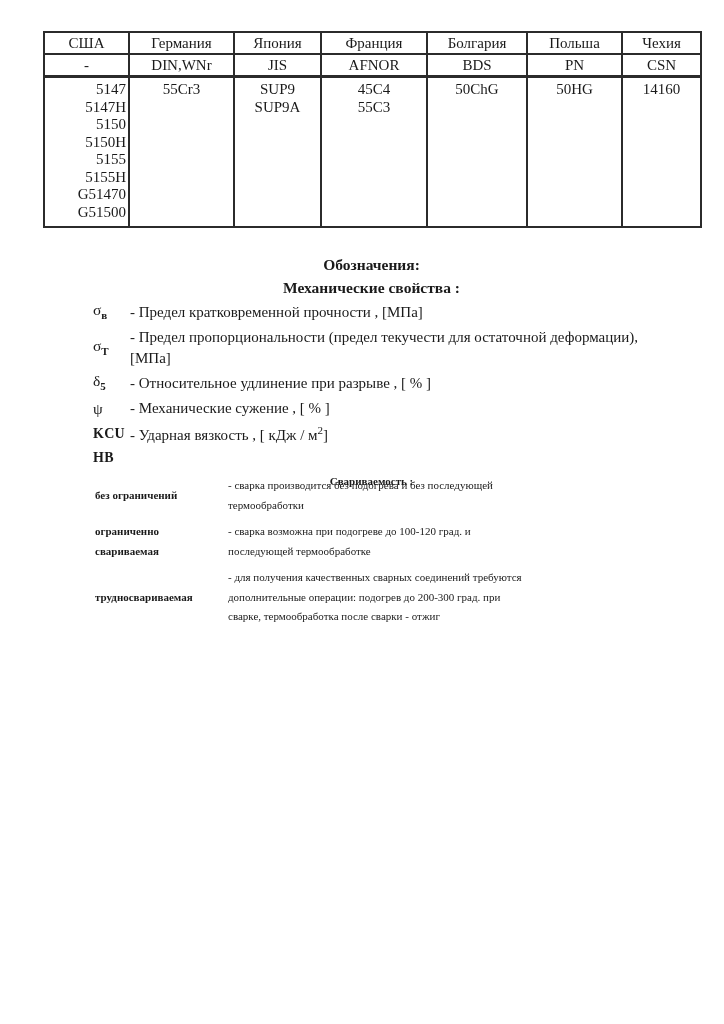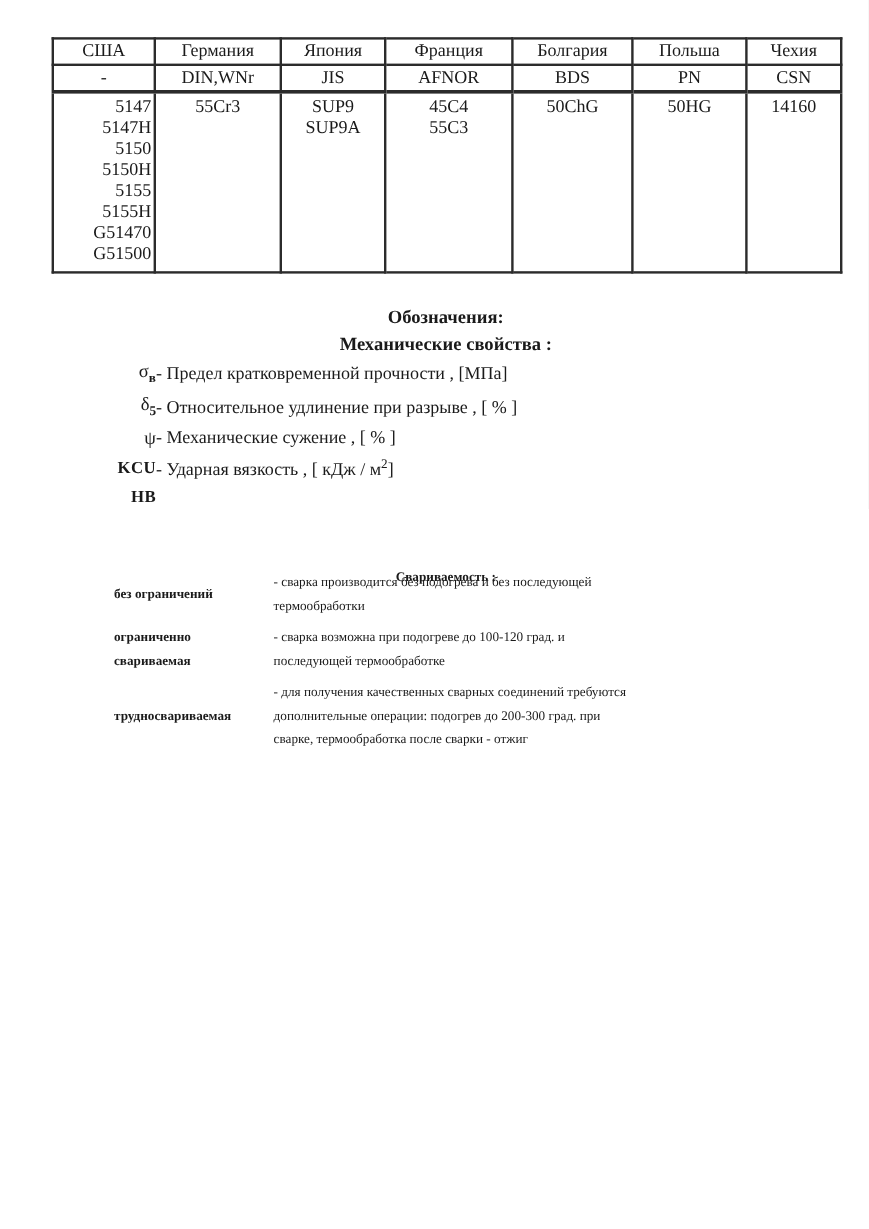--- a/index.html
+++ b/index.html
@@ -48,21 +48,21 @@
     text-align:center;font-weight:bold;font-size:11px;line-height:20px;
   }
   
   .notation-list{
     position:absolute;left:93px;top:299px;width:572px;
     font-size:15px;
   }
   .n-row{display:flex;align-items:center;margin-bottom:1px;}
   .n-sym{
     width:37px;flex:none;
-    font-size:15.5px;line-height:21px;text-align:right;
+    font-size:15.5px;line-height:21px;
   }
   .n-sym.latin{font-weight:bold;font-size:14px;letter-spacing:0.3px;}
   .n-sym sub{font-weight:bold;font-size:11px;}
   .n-desc{line-height:21px;white-space:pre-line;max-width:532px;}
   .n-desc sup{font-size:11px;}
   
   .weld-list{
     position:absolute;left:95px;top:476px;width:575px;
     font-size:11px;
   }
@@ -132,20 +132,25 @@
     <div class="h-top">Обозначения:</div>
     <div>Механические свойства :</div>
   </div>
 
   <div class="notation-list">
     <div class="n-row">
       <span class="n-sym"><span>σ</span><sub>в</sub></span>
       <span class="n-desc">- Предел кратковременной прочности , [МПа]</span>
     </div>
     <div class="n-row">
+      <span class="n-sym"><span>σ</span><sub>Т</sub></span>
+      <span class="n-desc">- Предел пропорциональности (предел текучести для остаточной деформации),
+[МПа]</span>
+    </div>
+    <div class="n-row">
       <span class="n-sym"><span>δ</span><sub>5</sub></span>
       <span class="n-desc">- Относительное удлинение при разрыве , [ % ]</span>
     </div>
     <div class="n-row">
       <span class="n-sym"><span>ψ</span></span>
       <span class="n-desc">- Механические сужение , [ % ]</span>
     </div>
     <div class="n-row">
       <span class="n-sym latin"><span>KCU</span></span>
       <span class="n-desc"><span>- Ударная вязкость , [ кДж / м</span><sup>2</sup><span>]</span></span>

